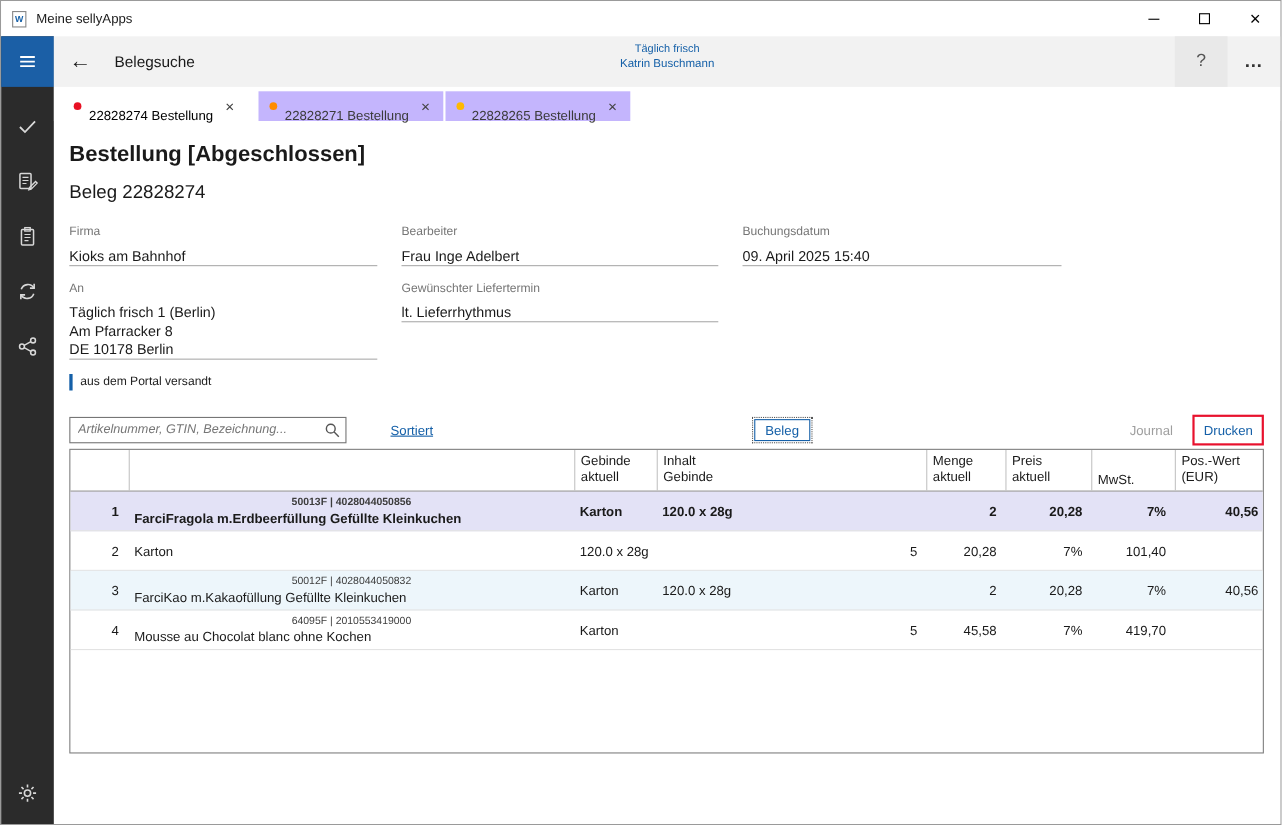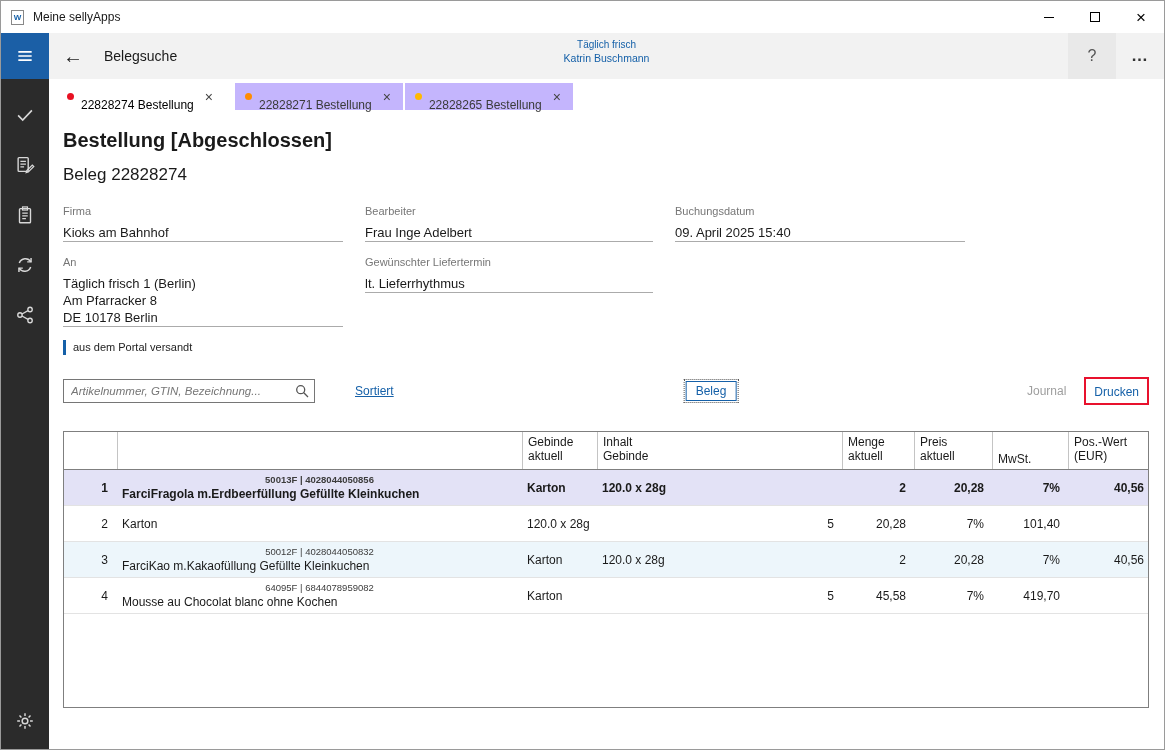--- a/index.html
+++ b/index.html
@@ -71,21 +71,21 @@
   .search-input::placeholder { font-style:italic; color:#767676; opacity:1; }
   .search-icon { position:absolute; right:6px; top:5px; cursor:pointer; }
   .sorted-link { margin-left:40px; font-size:12px; color:#1560a8; text-decoration:underline; cursor:pointer; }
   .tools-btn { position:absolute; left:648px; transform:translateX(-50%); background:#fff; color:#1560a8;
     border:1px solid #1560a8; font-size:12px; padding:2px 9px; cursor:pointer; outline:1px dotted #555; outline-offset:1px;
     font-family:"Liberation Sans","DejaVu Sans",sans-serif; }
   .journal-btn { margin-left:auto; font-size:12px; color:#9e9e9e; margin-right:18px; cursor:pointer; }
   .print-wrap { border:2px solid #e8112d; padding:3px 8px; cursor:pointer; }
   .print-label { font-size:12px; color:#1560a8; }
   
-  .tbl { margin-top:27px; border:1px solid #7f7f7f; height:277px; overflow:hidden; background:#fff; }
+  .tbl { margin-top:4px; border:1px solid #7f7f7f; height:277px; overflow:hidden; background:#fff; }
   .trow { display:grid; grid-template-columns:53px 405px 75px 245px 72px 78px 76px 84px; }
   .thead { height:38px; border-bottom:1px solid #7f7f7f; }
   .th { border-left:1px solid #c4c4c4; padding:3px 5px; font-size:12px; line-height:14px; white-space:pre-line; }
   .th:first-child { border-left:none; }
   .th.th-bottom { display:flex; align-items:flex-end; }
   .brow { height:36px; border-bottom:1px solid #e3e3e3; cursor:pointer; }
   .brow.sel { background:#e3e2f6; font-weight:bold; }
   .brow.alt { background:#edf6fb; }
   .td { padding:0 5px; font-size:12px; display:flex; align-items:center; min-width:0; }
   .td.num { justify-content:flex-end; padding-right:9px; }
@@ -296,21 +296,21 @@
           <div class="td">120.0 x 28g</div>
           <div class="td r">2</div>
           <div class="td r">20,28</div>
           <div class="td r">7%</div>
           <div class="td r">40,56</div>
         </div>
 
         <div class="trow brow">
           <div class="td num">4</div>
           <div class="td article">
-            <div class="art-code">64095F | 6844078959082</div>
+            <div class="art-code">64095F | 2010553419000</div>
             <div class="art-name">Mousse au Chocolat blanc ohne Kochen</div>
           </div>
           <div class="td">Karton</div>
           <div class="td r">5</div>
           <div class="td r">45,58</div>
           <div class="td r">7%</div>
           <div class="td r">419,70</div>
         </div>
       </div>
     </div>

